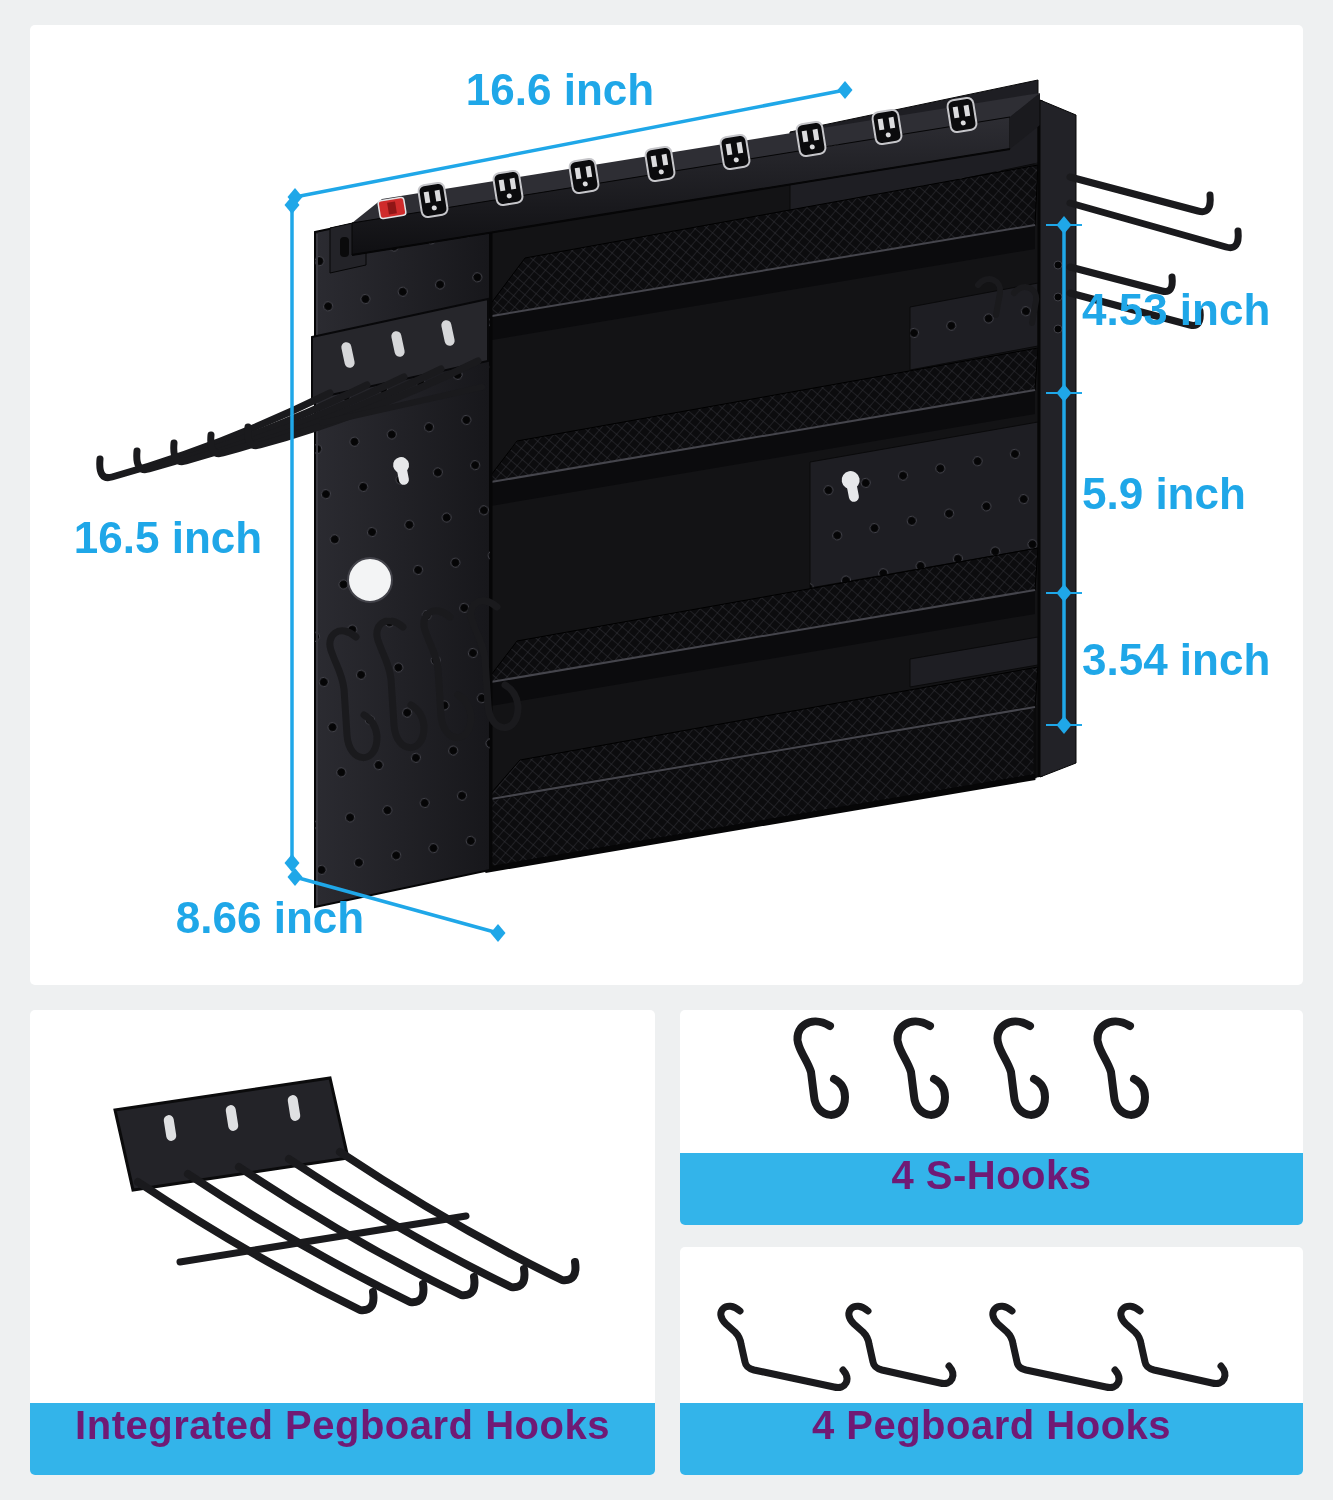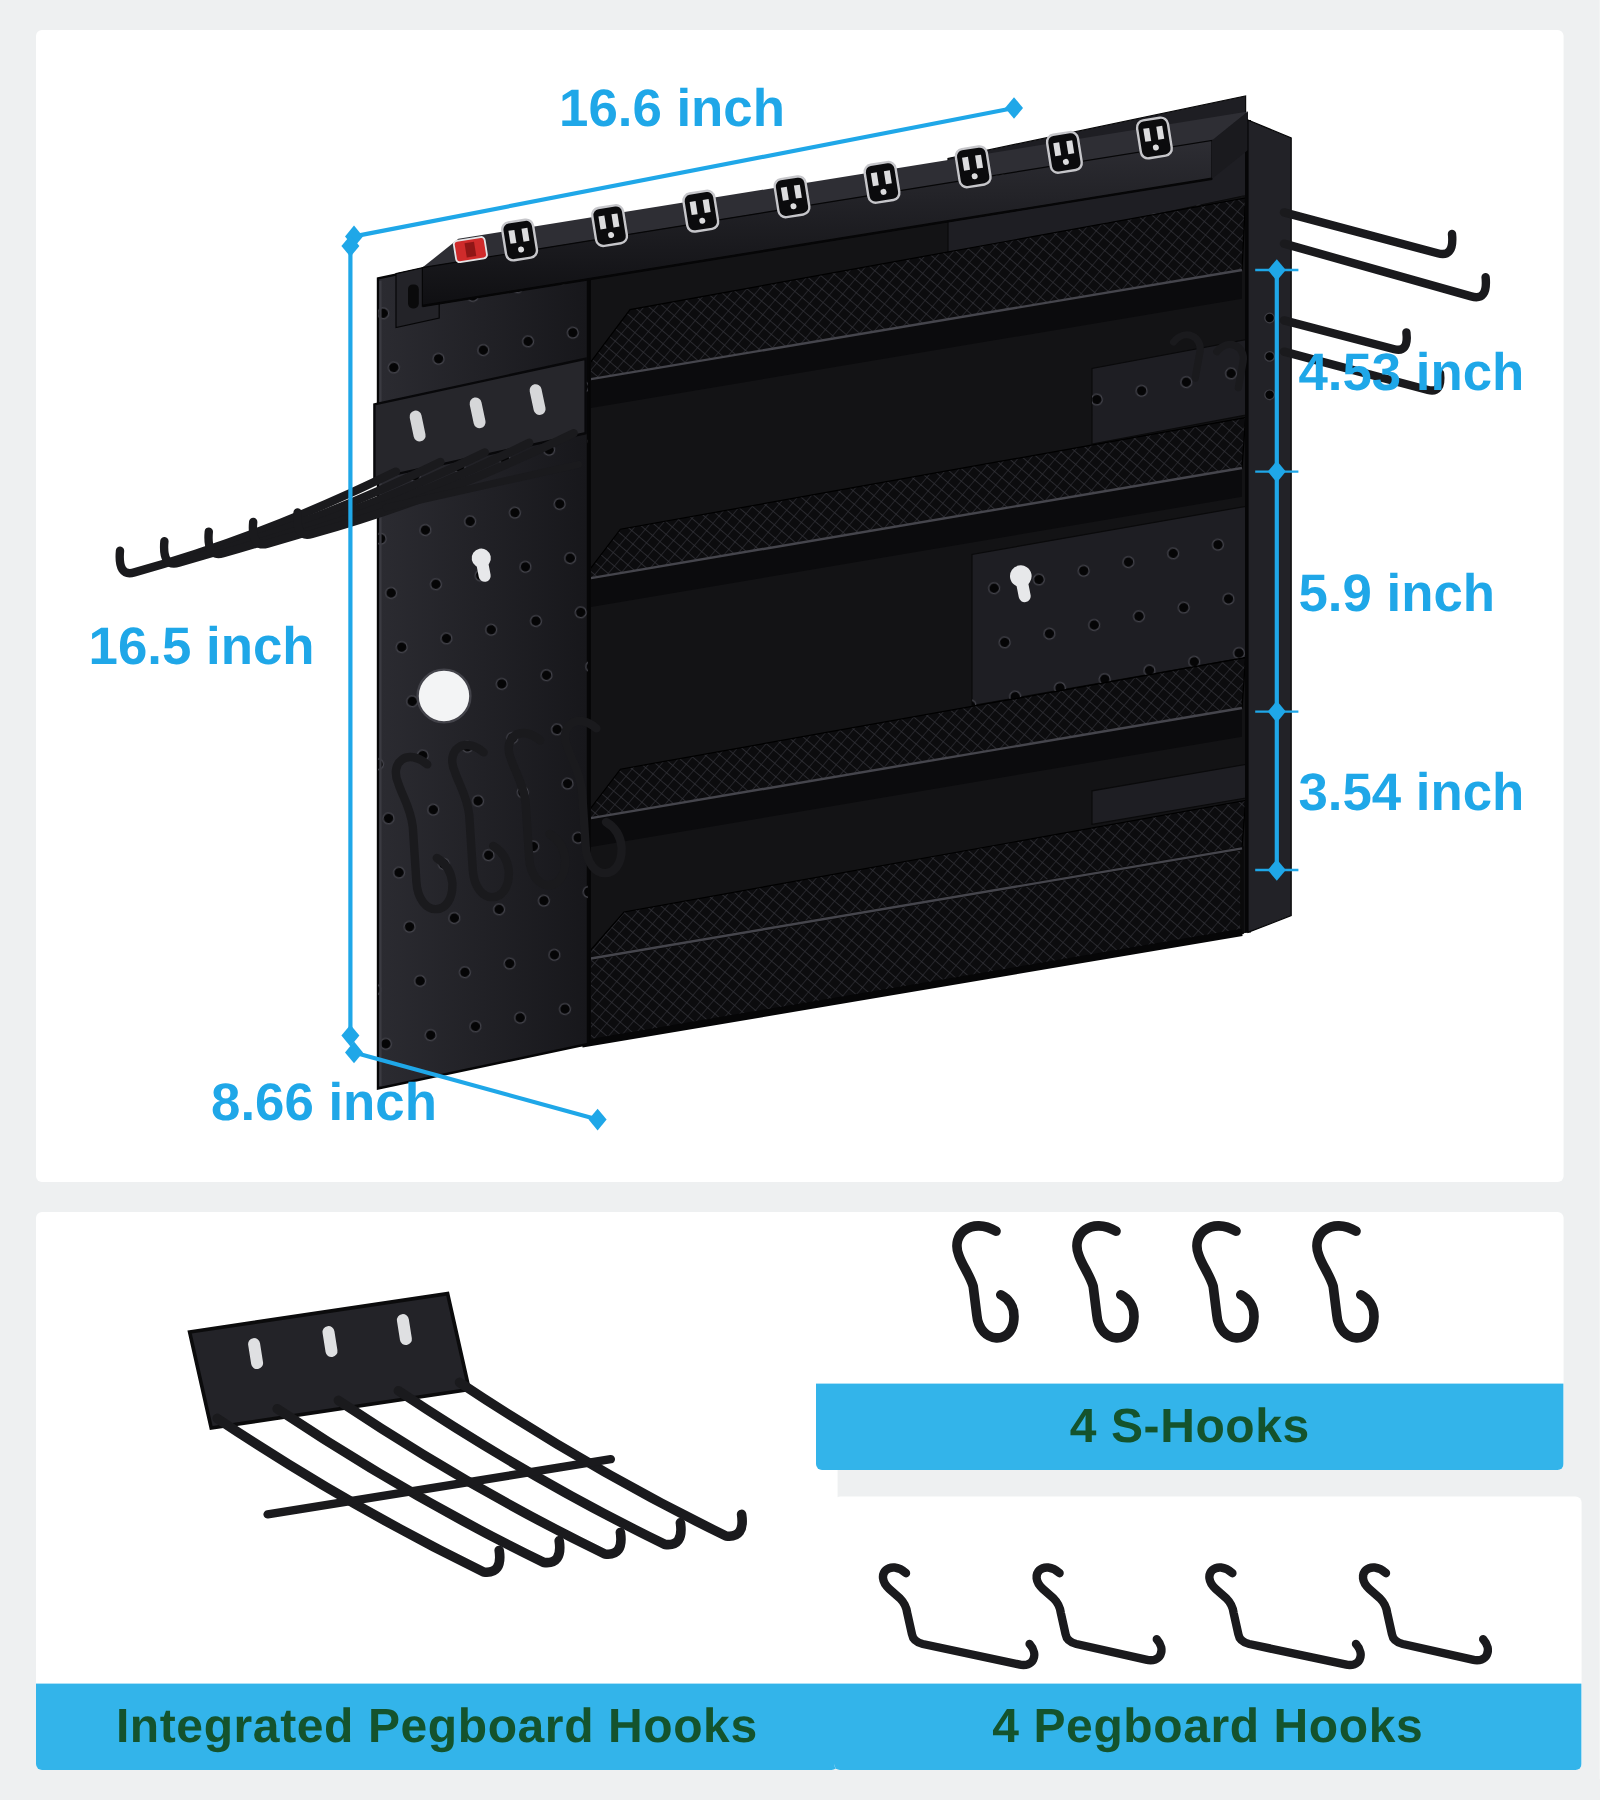--- a/index.html
+++ b/index.html
@@ -4,29 +4,29 @@
 <style>
   html,body{margin:0;padding:0;}
   body{
     background:var(--page-bg,#eef0f1);
     font-family:"Liberation Sans",sans-serif;
     width:1333px;height:1500px;
   }
   .page{position:relative;width:1333px;height:1500px;background:var(--page-bg,#eef0f1);overflow:hidden;}
   .card{position:absolute;background:var(--card-bg,#fff);border-radius:5px;overflow:hidden;}
   #main-card{left:30px;top:25px;width:1273px;height:960px;}
-  #hooks-card{left:30px;top:1010px;width:625px;height:465px;padding-left:43px;}
+  #hooks-card{left:30px;top:1010px;width:625px;height:465px;}
   #shooks-card{left:680px;top:1010px;width:623px;height:215px;}
-  #peghooks-card{left:680px;top:1247px;width:623px;height:228px;margin-left:15px;}
+  #peghooks-card{left:680px;top:1247px;width:623px;height:228px;}
   .card svg{display:block;}
   .banner{
     position:absolute;left:0;right:0;bottom:0;height:72px;
     background:var(--banner,#33b4ea);
-    display:flex;align-items:center;justify-content:center;
-    color:#14532d;font-weight:bold;font-size:40px;letter-spacing:.5px;
+    display:flex;justify-content:center;
+    color:#701a75;font-weight:bold;font-size:40px;letter-spacing:.5px;
   }
   .dimlabel{
     font-family:"Liberation Sans",sans-serif;
     font-size:44px;font-weight:bold;fill:var(--accent,#1fa7e8);
   }
   .dimline{stroke:var(--accent,#1fa7e8);stroke-width:3.5;fill:none;}
   .dimtick{stroke:var(--accent,#1fa7e8);stroke-width:2;fill:none;}
   .dia{fill:var(--accent,#1fa7e8);}
   .wire{stroke:#1a1a1d;fill:none;stroke-linecap:round;stroke-linejoin:round;}
 </style>

